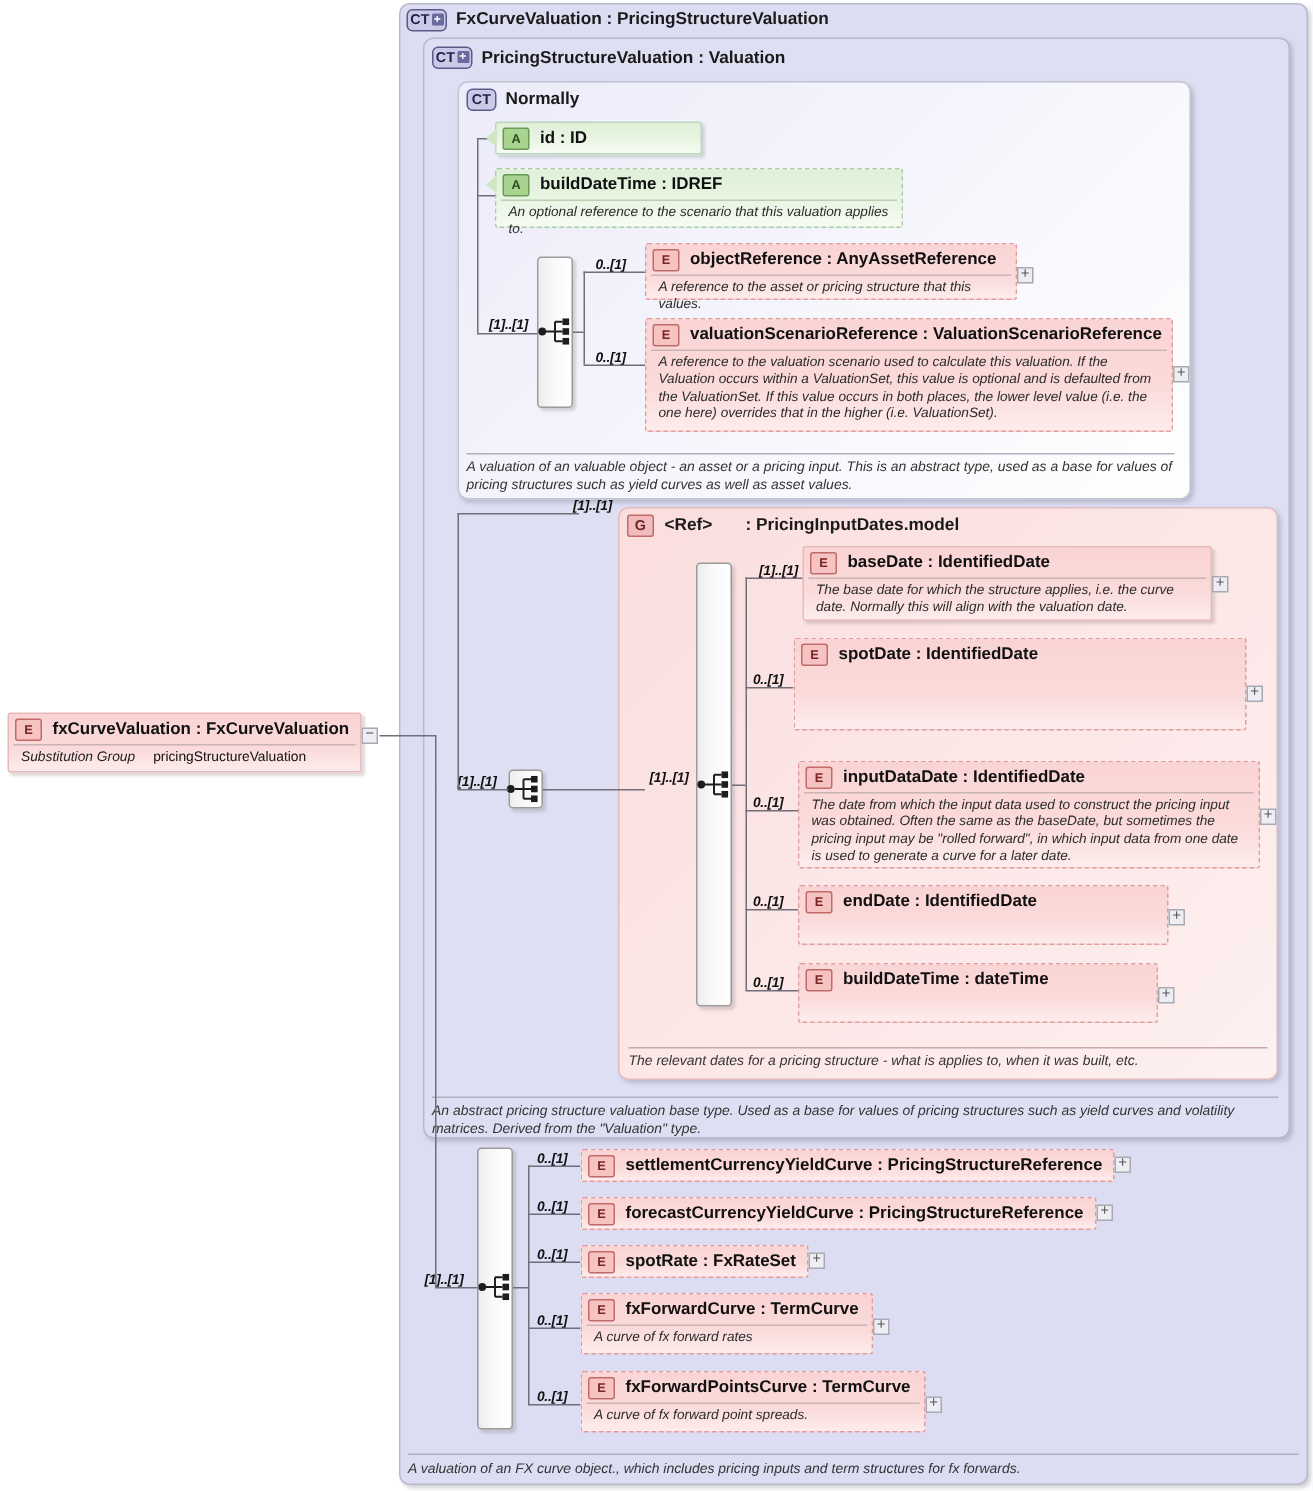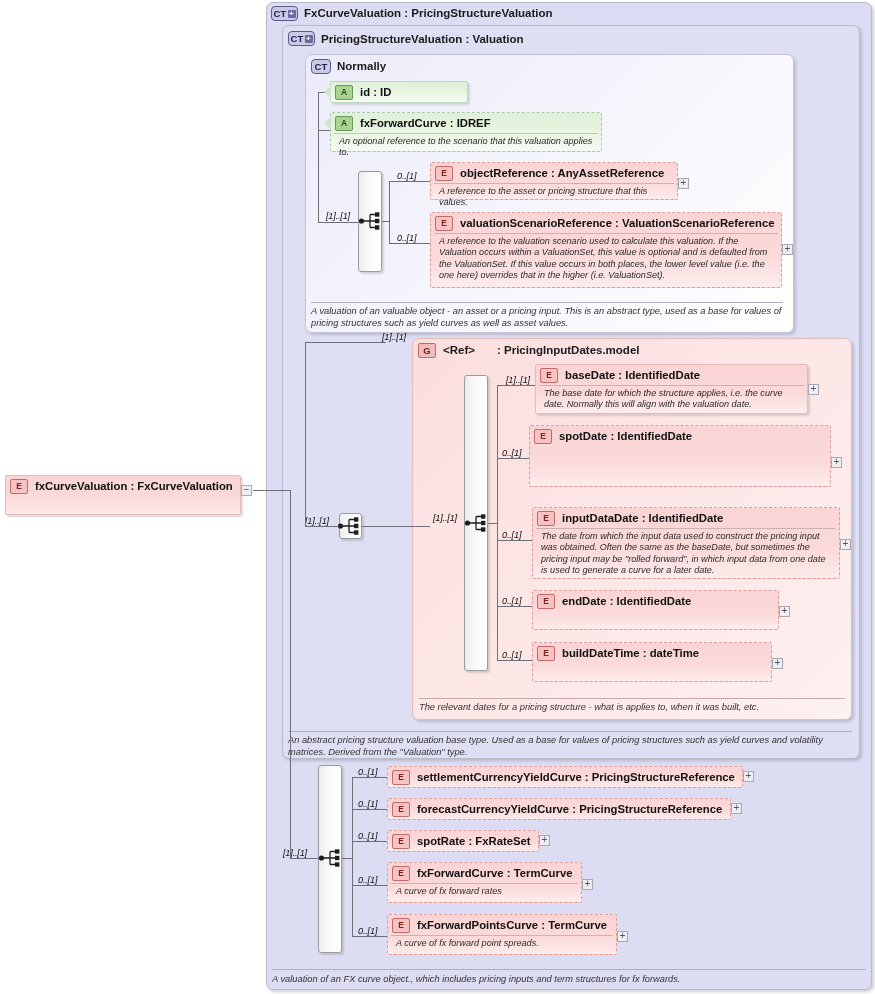--- a/index.html
+++ b/index.html
@@ -68,21 +68,21 @@
         box-shadow:2px 2px 2px rgba(130,130,130,.30);}
   .compicon{position:absolute;width:26px;height:20px;}
 
   
   .ln{position:absolute;background:#6f6f7a;}
   .lnh{height:1px;}
   .lnv{width:1px;}
 
   
   .card{position:absolute;font-size:9.2px;font-style:italic;color:#111;white-space:nowrap;
-        font-weight:normal;letter-spacing:-.2px;}
+        font-weight:bold;letter-spacing:-.2px;}
 
   
   .subg{display:flex;font-size:9.2px;padding:2px 5px 3px 5px;border-top:1px solid #c9b3b3;margin:0 3px;}
   .subg .k{font-style:italic;color:#222;}
   .subg .v{margin-left:12px;color:#111;}
 </style>
 </head>
 <body>
 
 <div id="stage">
@@ -113,21 +113,21 @@
   <div class="node at" style="left:330px;top:81px;width:138px;height:22px;">
     <div class="hdr">
       <span class="ico">A</span>
       <span class="ttl">id          : ID</span>
     </div>
   </div>
 
   <div class="node at opt" style="left:330px;top:112px;width:272px;height:40px;">
     <div class="hdr">
       <span class="ico">A</span>
-      <span class="ttl">fxForwardCurve : IDREF</span>
+      <span class="ttl">buildDateTime : IDREF</span>
     </div>
     <div class="doc">An optional reference to the scenario that this valuation applies to.</div>
   </div>
 
   <div class="comp" style="left:358px;top:171px;width:24px;height:101px;"></div>
   <svg class="compicon" style="left:358px;top:211px;" viewBox="0 0 26 20">
     <circle cx="3.5" cy="10" r="2.6" fill="#1d1d1d"></circle>
     <path d="M6 10 H12 M12 3.5 V16.5 M12 3.5 H17 M12 10 H17 M12 16.5 H17" stroke="#1d1d1d" stroke-width="1.3" fill="none"></path>
     <rect x="17" y="1.3" width="4.4" height="4.4" fill="#1d1d1d"></rect>
     <rect x="17" y="7.8" width="4.4" height="4.4" fill="#1d1d1d"></rect>
@@ -320,16 +320,20 @@
     </div>
     <div class="doc">A curve of fx forward point spreads.</div>
   </div>
   <div class="plusbox" style="left:617px;top:931px;">+</div>
 
   <div class="node el" style="left:5px;top:475px;width:236px;height:40px;">
     <div class="hdr">
       <span class="ico">E</span>
       <span class="ttl">fxCurveValuation : FxCurveValuation</span>
     </div>
+    <div class="subg">
+      <span class="k">Substitution Group</span>
+      <span class="v">pricingStructureValuation</span>
+    </div>
   </div>
   <div class="plusbox" style="left:241px;top:485px;">−</div>
 
 </div>
 
 </body></html>

